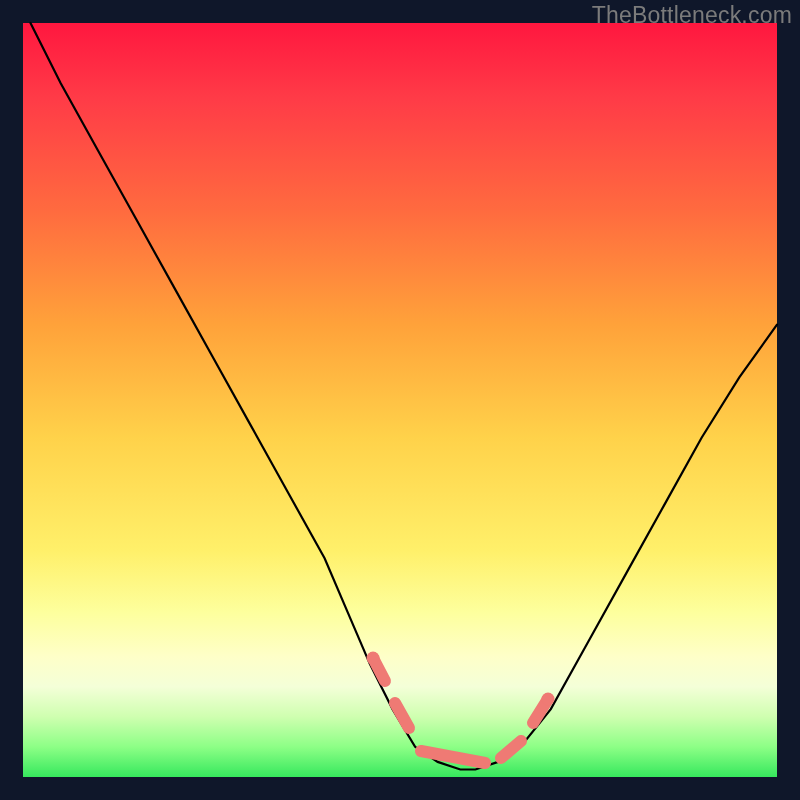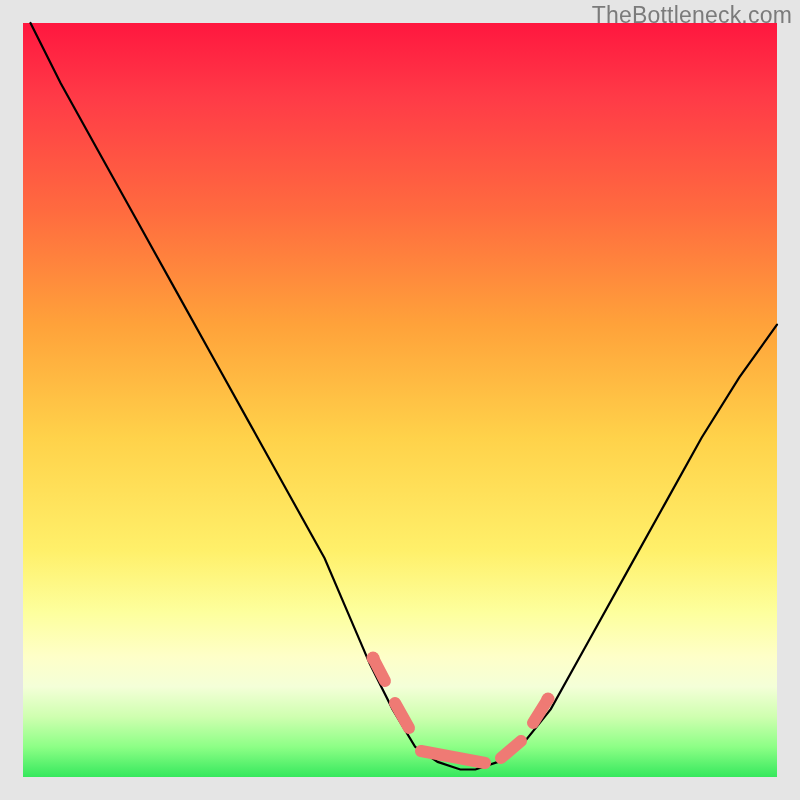--- a/index.html
+++ b/index.html
@@ -10,21 +10,21 @@
     background: #000;
     overflow: hidden;
     font-family: Arial, Helvetica, sans-serif;
   }
   .frame {
     position: absolute;
     left: 0;
     top: 0;
     width: 800px;
     height: 800px;
-    background: #e5e5e5;
+    background: #0f172a;
   }
   .plot {
     position: absolute;
     left: 23px;
     top: 23px;
     width: 754px;
     height: 754px;
     
     background: linear-gradient(
       to bottom,

